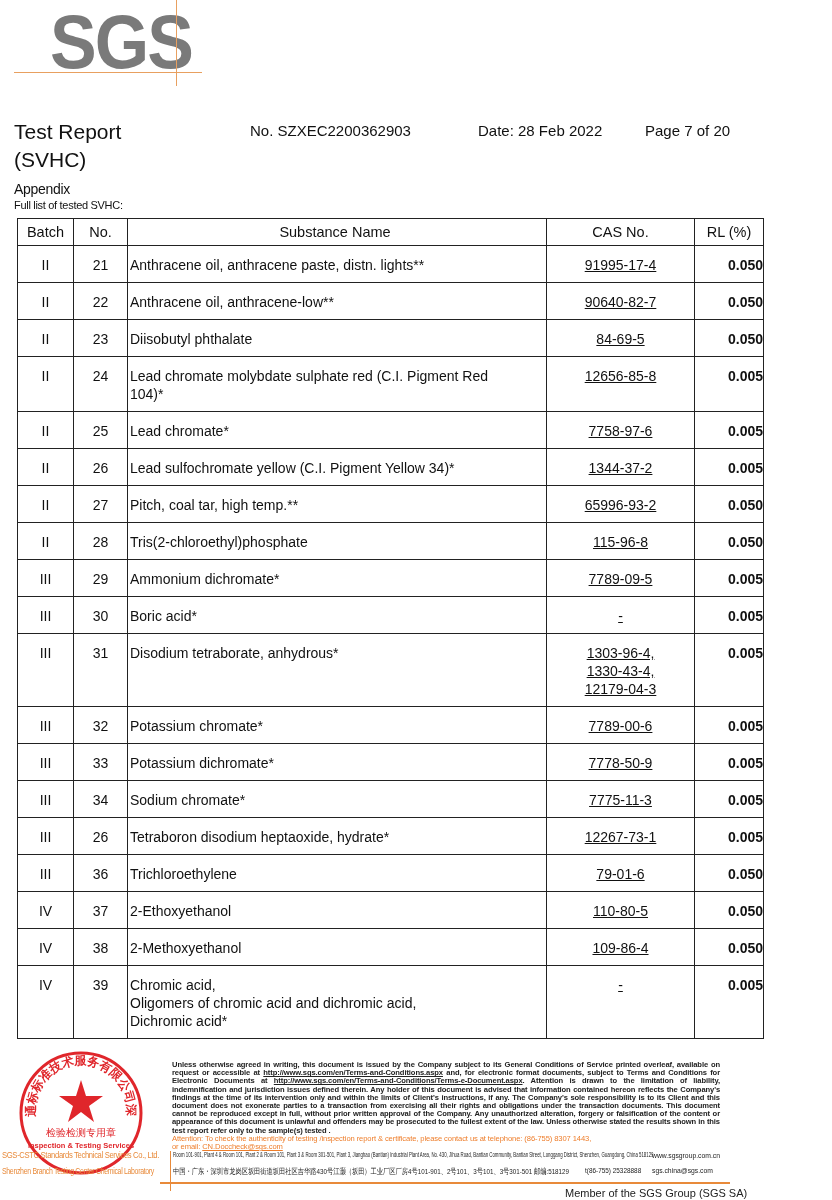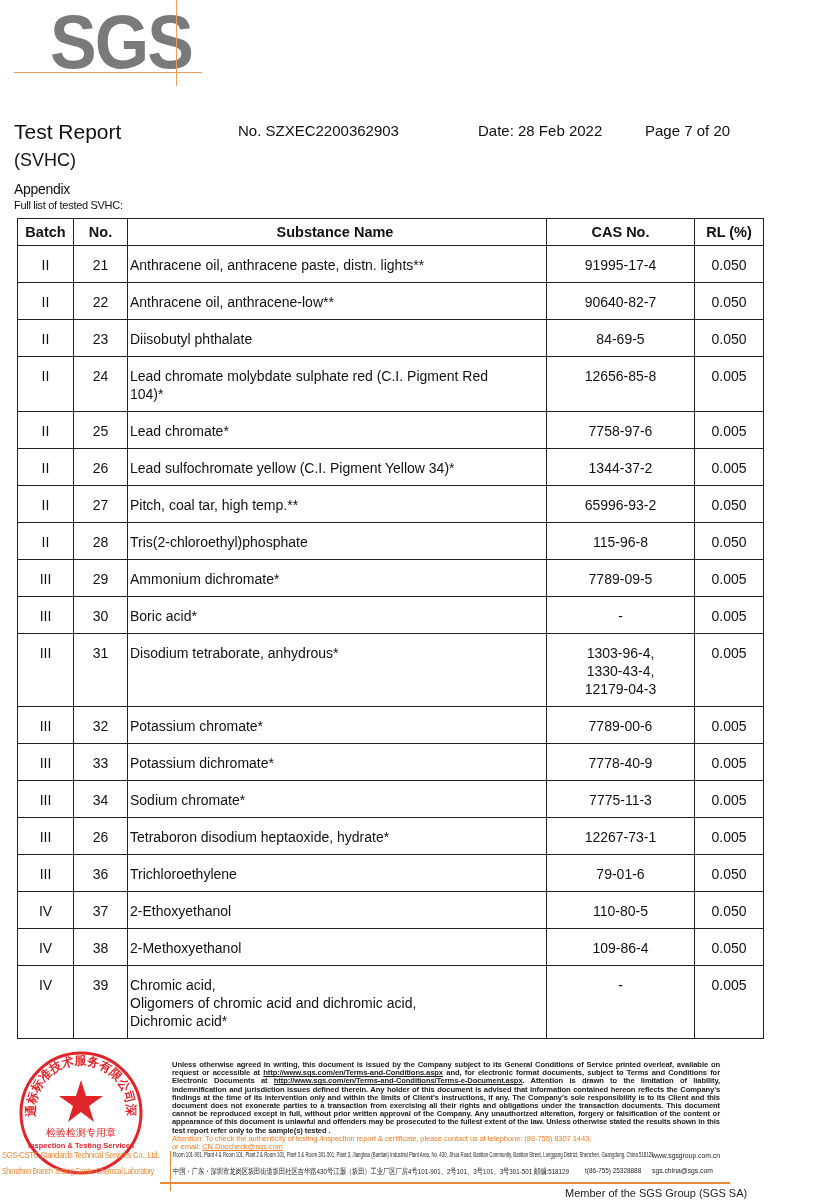--- a/index.html
+++ b/index.html
@@ -8,40 +8,40 @@
 
     
     .logo { position: absolute; left: 50px; top: 4px; font-family: "Liberation Sans", sans-serif;
             font-weight: 700; font-size: 76px; letter-spacing: -2px; color: #7a7a7a;
             line-height: 1; transform: scaleX(0.92); transform-origin: left top; }
     .logo-hline { position: absolute; left: 14px; top: 72px; width: 188px; height: 1px; background: #e8a060; }
     .logo-vline { position: absolute; left: 176px; top: 0; width: 1px; height: 86px; background: #e8a060; }
 
     
     .hdr-title { position: absolute; left: 14px; top: 118px; font-size: 21px; line-height: 28px; }
-    .hdr-sub { position: absolute; left: 14px; top: 146px; font-size: 18px; line-height: 28px; }
-    .hdr-no { position: absolute; left: 238px; top: 122px; font-size: 15px; }
+    .hdr-sub { position: absolute; left: 14px; top: 146px; font-size: 21px; line-height: 28px; }
+    .hdr-no { position: absolute; left: 250px; top: 122px; font-size: 15px; }
     .hdr-date { position: absolute; left: 478px; top: 122px; font-size: 15px; }
     .hdr-page { position: absolute; left: 645px; top: 122px; font-size: 15px; }
     .appendix { position: absolute; left: 14px; top: 181px; font-size: 14px; letter-spacing: -0.3px; }
     .fulllist { position: absolute; left: 14px; top: 199px; font-size: 11px; letter-spacing: -0.3px; }
 
     
     table.svhc { position: absolute; left: 17px; top: 218px; border-collapse: collapse;
                  font-size: 14px; line-height: 18px; }
     table.svhc th, table.svhc td { border: 1.5px solid #222; padding: 0; vertical-align: top; }
-    table.svhc th { font-weight: bold; height: 26px; vertical-align: middle; text-align: center; font-size: 14.5px; }
+    table.svhc th { font-weight: normal; height: 26px; vertical-align: middle; text-align: center; font-size: 14.5px; }
     table.svhc td { padding-top: 10px; padding-bottom: 8px; }
     .c-batch { width: 55px; text-align: center; }
     .c-no { width: 53px; text-align: center; }
     .c-name { width: 410px; text-align: left; padding-left: 2px !important; padding-right: 6px !important; }
     .c-cas { width: 147px; text-align: center; }
-    .c-rl { width: 68px; text-align: center; }
+    .c-rl { width: 68px; text-align: right; font-weight: bold; }
     td.c-name, td.c-cas, td.c-rl, td.c-batch, td.c-no { box-sizing: border-box; }
-    .cas-line { display: block; }
+    .cas-line { display: block; text-decoration: underline; }
     .name-line { display: block; }
 
     
     .stamp { position: absolute; left: 18px; top: 1050px; width: 126px; height: 126px; }
     .stamp-co { position: absolute; left: 2px; top: 1150px; font-size: 9px; color: #e88a3a;
                 letter-spacing: -0.4px; white-space: nowrap; transform: scaleX(0.85); transform-origin: left top; }
     .stamp-branch { position: absolute; left: 2px; top: 1166px; font-size: 8.5px; color: #e88a3a;
                     letter-spacing: -0.4px; white-space: nowrap; transform: scaleX(0.82); transform-origin: left top; }
     .disclaimer { position: absolute; left: 172px; top: 1049px; width: 548px; font-size: 7.6px;
                   line-height: 8.2px; text-align: justify; color: #222; font-weight: 700; letter-spacing: -0.1px; margin-top: 12px; }
@@ -219,21 +219,21 @@
         </td>
         <td class="c-rl">0.005</td>
       </tr>
       <tr>
         <td class="c-batch">III</td>
         <td class="c-no">33</td>
         <td class="c-name">
           <span class="name-line">Potassium dichromate*</span>
         </td>
         <td class="c-cas">
-          <span class="cas-line">7778-40-9</span>
+          <span class="cas-line">7778-50-9</span>
         </td>
         <td class="c-rl">0.005</td>
       </tr>
       <tr>
         <td class="c-batch">III</td>
         <td class="c-no">34</td>
         <td class="c-name">
           <span class="name-line">Sodium chromate*</span>
         </td>
         <td class="c-cas">

